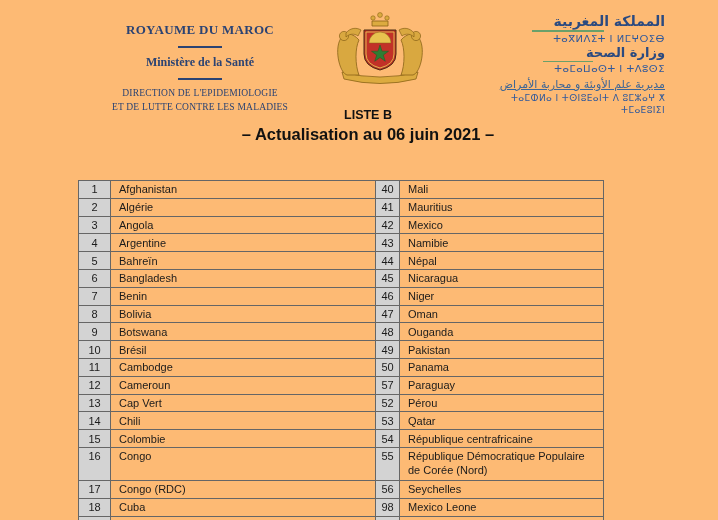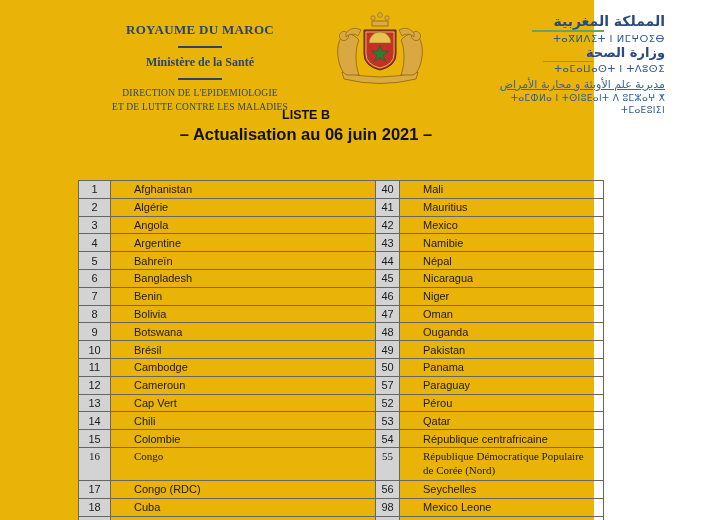--- a/index.html
+++ b/index.html
@@ -1,18 +1,18 @@
 <!DOCTYPE html>
 <html><head>
 <meta charset="utf-8">
 <style>
   * { box-sizing: border-box; margin: 0; padding: 0; }
   html, body { width: 718px; height: 520px; overflow: hidden; }
   body { background: #ffffff; font-family: "Liberation Sans", sans-serif; }
-  .page { position: relative; width: 594px; height: 520px; background: #eab308; }
+  .page { position: relative; width: 718px; height: 520px; background: #fdba74; }
 
   
   .hdr-left {
     position: absolute; left: 100px; top: 22px; width: 200px;
     text-align: center; color: #2b4373;
     font-family: "Liberation Serif", serif;
   }
   .hdr-left .l1 { font-size: 13px; font-weight: bold; letter-spacing: 0.3px; }
   .hdr-left .rule { width: 44px; height: 2px; background: #2b4373; margin: 8px auto 7px auto; }
   .hdr-left .l2 { font-size: 12px; font-weight: bold; }
@@ -43,23 +43,23 @@
 
   
   .table-wrap { position: absolute; left: 78px; top: 180px; width: 527px; height: 340px; overflow: hidden; }
   table.countries { border-collapse: collapse; table-layout: fixed; width: 525px; }
   table.countries td {
     border: 1px solid #666666; font-size: 11px; color: #1b1b1b;
     line-height: 14px; vertical-align: middle; overflow: hidden;
   }
   td.num { width: 32px; background: #d3d3d3; text-align: center; }
   td.num2 { width: 24px; background: #d3d3d3; text-align: center; }
-  td.country { padding-left: 23px; padding-right: 2px; white-space: pre-line; }
+  td.country { padding-left: 8px; padding-right: 2px; white-space: pre-line; }
   tr.row { height: 17.8px; }
-  tr.tall { height: 33px; font-family: Liberation Serif, serif; }
+  tr.tall { height: 33px; }
   tr.tall td { vertical-align: top; padding-top: 1px; }
 </style>
 </head>
 <body>
 
 <div class="page">
 
   <div class="hdr-left">
     <div class="l1">ROYAUME DU MAROC</div>
     <div class="rule"></div>

